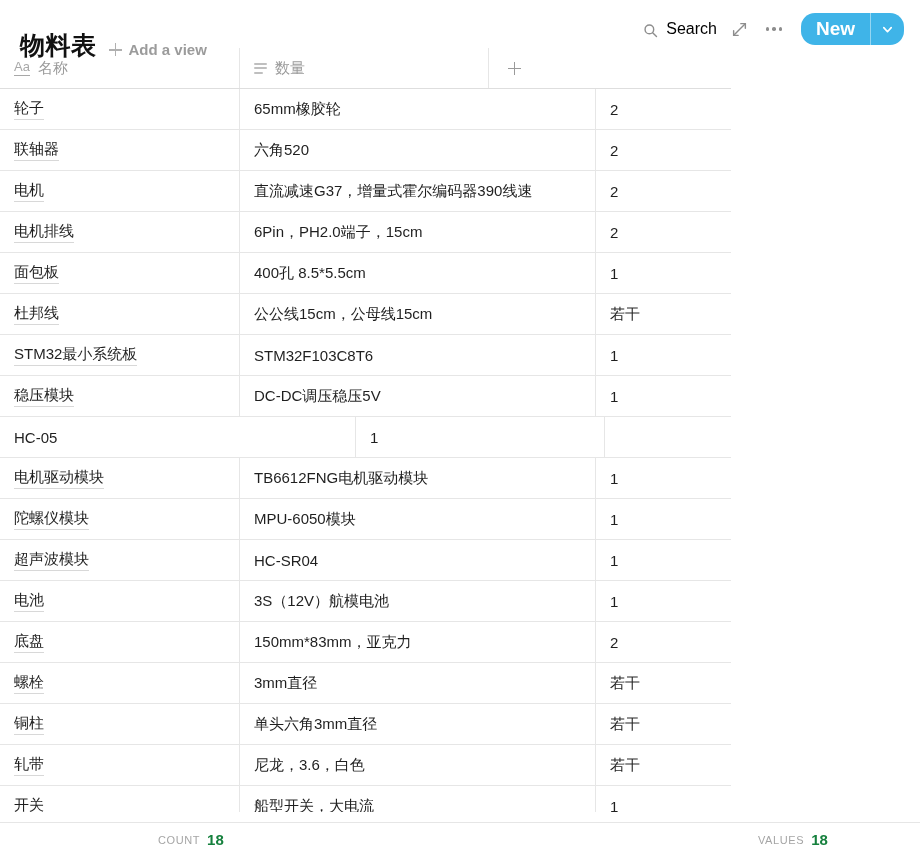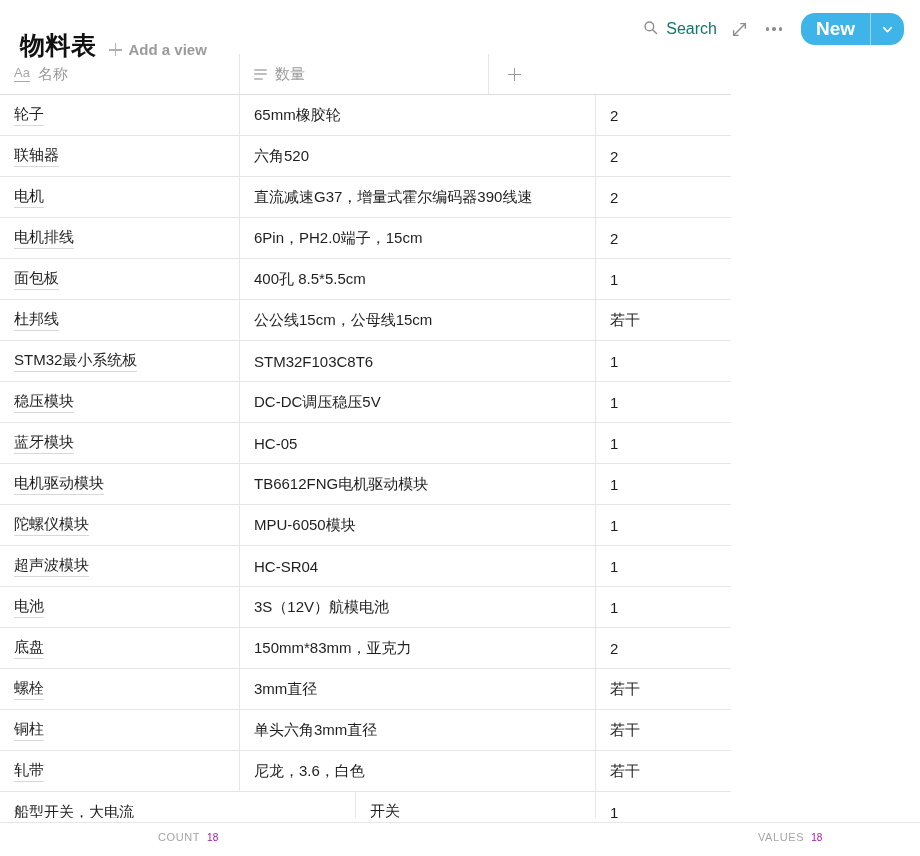--- a/index.html
+++ b/index.html
@@ -40,22 +40,22 @@
     content: ""; position: absolute; background: #b0b0b0;
   }
   .plus-glyph::before { left: 0; top: 6px; width: 13px; height: 1.5px; }
   .plus-glyph::after  { top: 0; left: 6px; height: 13px; width: 1.5px; }
 
   .topbar-right {
     position: absolute; right: 16px; top: 0; height: 58px;
     display: flex; align-items: center; gap: 0px;
   }
   .tool-search {
-    display: flex; align-items: flex-start; gap: 8px;
-    color: #0f766e; font-size: 16px; cursor: pointer; padding: 4px 6px;
+    display: flex; align-items: flex-end; gap: 8px;
+    color: #000000; font-size: 16px; cursor: pointer; padding: 4px 6px;
   }
   .icon-btn {
     display: flex; align-items: center; justify-content: center;
     width: 34px; height: 32px; cursor: pointer; color: #8d8d8d;
   }
   .ellipsis-dots { display: flex; align-items: center; gap: 3px; }
   .ellipsis-dots i {
     width: 3.5px; height: 3.5px; border-radius: 50%; background: #8d8d8d;
     display: block;
   }
@@ -69,21 +69,21 @@
     border: none; cursor: pointer; font-family: inherit;
   }
   .new-caret {
     background: #3fb4e8; width: 34px; height: 32px; cursor: pointer;
     display: flex; align-items: center; justify-content: center;
     border-left: 1px solid rgba(255,255,255,0.45);
   }
 
   
   .grid {
-    position: absolute; left: 0; top: 54px; width: 731px; height: 764px;
+    position: absolute; left: 0; top: 48px; width: 731px; height: 764px;
     overflow: hidden;
   }
   .row {
     position: relative; display: flex; height: 41px; width: 895px;
     border-bottom: 1px solid #e6e6e6;
   }
   .row.header {
     border-bottom: 1px solid #dedede;
   }
   .cell {
@@ -127,21 +127,21 @@
   .summary {
     position: absolute; left: 0; top: 822px; width: 920px; height: 34px;
     background: #fff; border-top: 1px solid #e6e6e6;
   }
   .sum-item {
     position: absolute; top: 8px;
     display: flex; align-items: center; gap: 7px;
     color: #a5a5a5; cursor: pointer;
   }
   .sum-label { font-size: 11px; letter-spacing: 0.6px; }
-  .sum-value { font-size: 10px; color: #a21caf; font-weight: normal; }
+  .sum-value { font-size: 15px; color: #15803d; font-weight: bold; }
   .sum-count  { left: 158px; }
   .sum-values { left: 758px; }
 </style>
 </head>
 <body>
 
 <div id="app">
 
   <div class="topbar">
 
@@ -276,23 +276,20 @@
         </div>
         <div class="row">
           <div class="cell c-name">
             <span class="name-text">稳压模块</span>
           </div>
           <div class="cell c-model">DC-DC调压稳压5V</div>
           <div class="cell c-qty">1</div>
           <div class="cell c-add"></div>
         </div>
         <div class="row">
-          <div class="cell c-name">
-            <span class="name-text">蓝牙模块</span>
-          </div>
           <div class="cell c-model">HC-05</div>
           <div class="cell c-qty">1</div>
           <div class="cell c-add"></div>
         </div>
         <div class="row">
           <div class="cell c-name">
             <span class="name-text">电机驱动模块</span>
           </div>
           <div class="cell c-model">TB6612FNG电机驱动模块</div>
           <div class="cell c-qty">1</div>
@@ -348,24 +345,24 @@
         </div>
         <div class="row">
           <div class="cell c-name">
             <span class="name-text">轧带</span>
           </div>
           <div class="cell c-model">尼龙，3.6，白色</div>
           <div class="cell c-qty">若干</div>
           <div class="cell c-add"></div>
         </div>
         <div class="row">
+          <div class="cell c-name">
+            <span class="name-text">开关</span>
+          </div>
           <div class="cell c-model">船型开关，大电流</div>
-          <div class="cell c-name">
-            <span class="name-text">开关</span>
-          </div>
           <div class="cell c-qty">1</div>
           <div class="cell c-add"></div>
         </div>
       </div>
   </div>
 
   <div class="summary">
     <div class="sum-item sum-count">
       <span class="sum-label">COUNT</span>
       <span class="sum-value">18</span>

